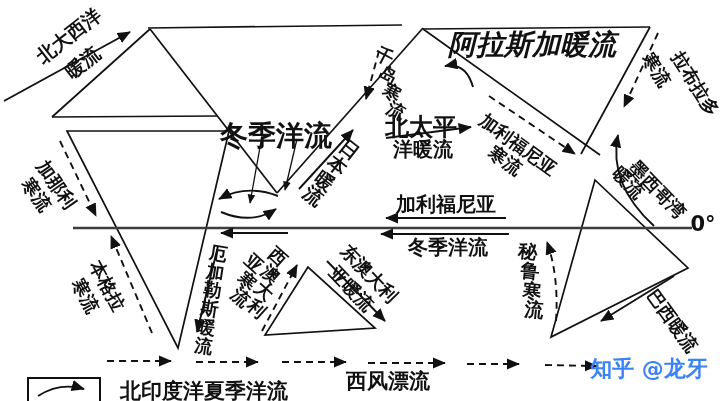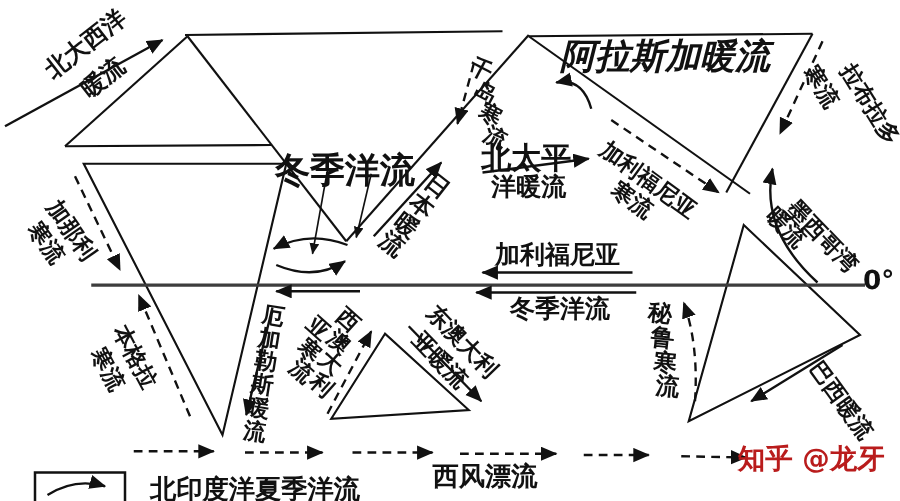--- a/index.html
+++ b/index.html
@@ -120,15 +120,15 @@
       <div class="lb vl" style="left: 531px; top: 281px; font-size: 19px; transform: translate(-50%, -50%) rotate(-6deg);">
         <span style="transform: rotate(12deg);">秘</span>
         <span style="transform: rotate(12deg);">鲁</span>
         <span style="transform: rotate(12deg);">寒</span>
         <span style="transform: rotate(12deg);">流</span>
       </div>
       <div class="lb" style="left: 672px; top: 321px; font-size: 18px; transform: translate(-50%, -50%) rotate(54deg);">巴西暖流</div>
       <div class="lb" style="left: 388px; top: 382px; font-size: 21px; transform: translate(-50%, -50%) rotate(0deg);">西风漂流</div>
       <div class="lb" style="left: 204px; top: 392px; font-size: 21px; transform: translate(-50%, -50%) rotate(0deg);">北印度洋夏季洋流</div>
       <div class="lb" style="left: 703px; top: 225px; font-size: 21px; transform: translate(-50%, -50%) rotate(0deg);">0°</div>
-      <div class="lb" style="left: 649px; top: 369px; font-size: 22px; color: #b91c1c; transform: translate(-50%, -50%) rotate(0deg);">知乎 @龙牙</div>
+      <div class="lb" style="left: 649px; top: 369px; font-size: 22px; color: #3b82f6; transform: translate(-50%, -50%) rotate(0deg);">知乎 @龙牙</div>
     </div>
 </div>
 
 </body></html>

